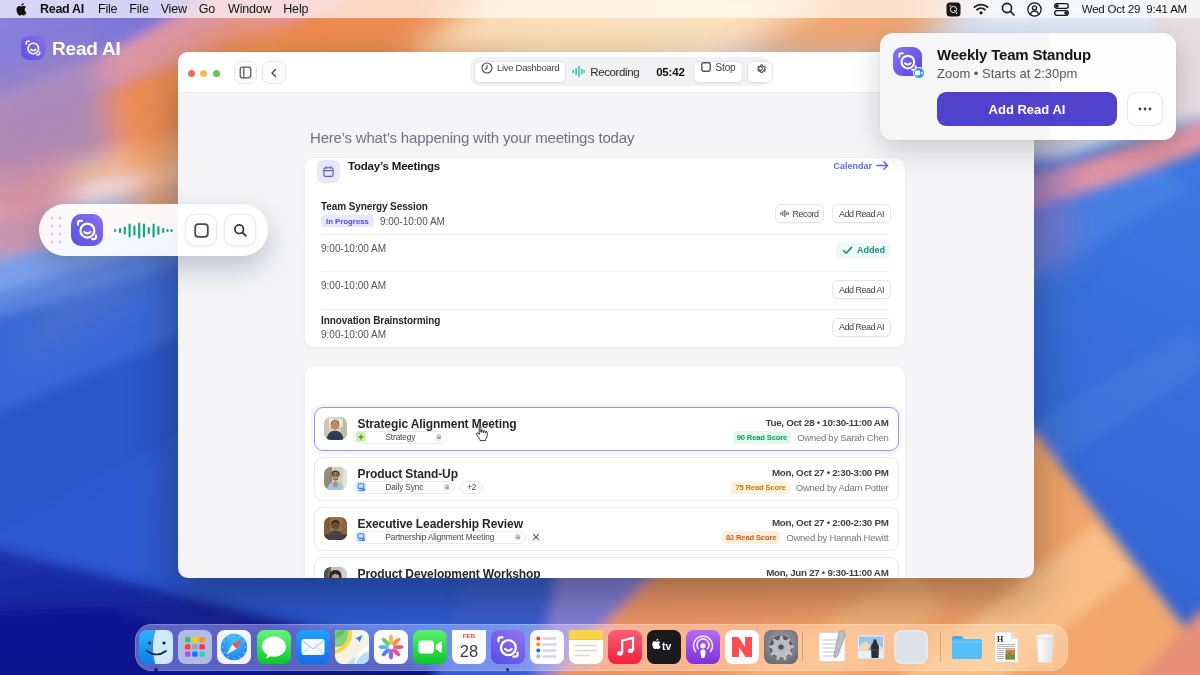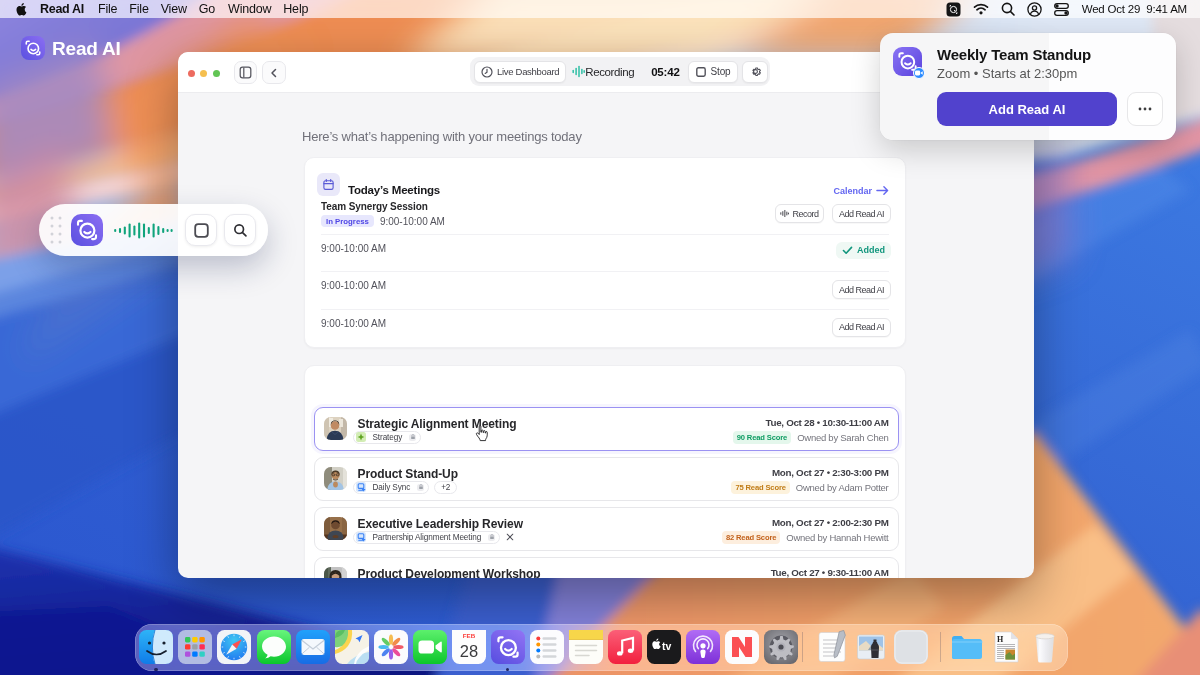--- a/index.html
+++ b/index.html
@@ -15,45 +15,45 @@
 #mright{position:absolute;right:0;top:0;height:18px;display:flex;align-items:center}
 #mdate{font-size:11.5px;color:#111;margin-right:13px;margin-left:7px;letter-spacing:-0.2px}
 .sicon{margin:0 6px;display:flex;align-items:center}
 
 #win{position:absolute;left:178px;top:52px;width:856px;height:526px;background:#f5f5f7;border-radius:10px;box-shadow:0 18px 50px rgba(0,0,0,0.35);z-index:20;overflow:hidden}
 #titlebar{position:absolute;left:0;top:0;width:100%;height:41px;background:#fff;border-bottom:1px solid #ececef;border-radius:10px 10px 0 0}
 .tl{position:absolute;top:70px;width:7px;height:7px;border-radius:50%}
 .tbtn{position:absolute;top:9px;height:23px;background:#fbfbfc;border:1px solid #e8e8ec;border-radius:7px;display:flex;align-items:center;justify-content:center}
 #toolgrp{position:absolute;left:292px;top:5px;width:300px;height:29px;background:#f2f2f4;border-radius:9px;display:flex;align-items:center;padding:0 4px}
 #toolgrp>*{flex-shrink:0}
-.tgbtn{height:22px;background:#fff;border:1px solid #e4e4e7;border-radius:6px;display:flex;align-items:center;font-size:11px;color:#3f3f46;font-weight:bold;white-space:nowrap;box-shadow:0 1px 1.5px rgba(0,0,0,0.04)}
+.tgbtn{height:22px;background:#fff;border:1px solid #e4e4e7;border-radius:6px;display:flex;font-size:11px;color:#3f3f46;font-weight:bold;white-space:nowrap;box-shadow:0 1px 1.5px rgba(0,0,0,0.04)}
 
 #content{position:absolute;left:0;top:41px;width:100%;bottom:0;}
 h1.greet{position:absolute;left:128px;top:15px;font-size:16.5px;color:#18181b;letter-spacing:-0.3px}
-p.sub{position:absolute;left:124px;top:36px;font-size:13px;color:#71717a;letter-spacing:-0.2px}
+p.sub{position:absolute;left:132px;top:36px;font-size:15px;color:#71717a;letter-spacing:-0.2px}
 .card{position:absolute;left:126px;width:602px;background:#fff;border-radius:10px;border:1px solid #efeff2;box-shadow:0 1px 2px rgba(0,0,0,0.04)}
-.chead{display:flex;align-items:flex-end;height:38px;padding:2px 16px 0 12px}
+.chead{display:flex;align-items:flex-start;height:38px;padding:2px 16px 0 12px}
 .cicon{width:23px;height:23px;border-radius:6px;background:#e9e8f9;display:flex;align-items:center;justify-content:center}
 .ctitle{font-size:11.5px;font-weight:bold;color:#18181b;margin-left:8px;letter-spacing:-0.2px}
 .clink{margin-left:auto;font-size:9px;font-weight:bold;color:#6366f1;display:flex;align-items:center;gap:4px}
 
 .mrow{position:relative;height:37.5px;border-top:1px solid #f1f1f4;margin:0 16px;padding-top:5px}
 .chead + .mrow{border-top:none}
 .mtitle{font-size:10px;color:#27272a;font-weight:bold;letter-spacing:-0.1px}
 .mline2{display:flex;align-items:center;margin-top:3px;font-size:10px;color:#52525b}
 .badge-ip{background:#e7e7fd;color:#4f46e5;font-size:7.8px;font-weight:bold;border-radius:4px;padding:1.5px 5px;margin-right:6px}
 .mbtns{position:absolute;right:-2px;top:8px;display:flex;gap:8px}
 .wbtn{height:19px;background:#fff;border:1px solid #e4e4e7;border-radius:6px;display:flex;align-items:center;font-size:9px;color:#3f3f46;letter-spacing:-0.5px;padding:0 6px;box-shadow:0 1px 1px rgba(0,0,0,0.03);white-space:nowrap}
 .added{display:flex;align-items:center;gap:4px;color:#11967d;font-size:9px;font-weight:bold;background:#eff8f4;border-radius:6px;padding:2px 6px;height:17px}
 
 .rrow{position:absolute;left:8.5px;width:585px;height:44px;background:#fff;border:1px solid #e7e7ea;border-radius:9px}
 .rav{position:absolute;left:9px;top:9px;width:23px;height:23px;border-radius:7px;overflow:hidden}
 .rtitle{position:absolute;left:43px;top:8.5px;font-size:12px;font-weight:bold;color:#27272a;letter-spacing:-0.1px}
 .rtags{position:absolute;left:38.5px;top:22.5px;display:flex;align-items:center;gap:5px}
-.tag{display:flex;align-items:center;height:13.5px;border:1px solid #e8e8ec;border-radius:7px;padding:0 4px 0 1.5px;font-size:8.2px;color:#3f3f46;background:#fff;gap:7px;letter-spacing:-0.1px;white-space:nowrap}
+.tag{display:flex;align-items:center;height:13.5px;border:1px solid #e8e8ec;border-radius:7px;padding:0 4px 0 1.5px;font-size:8.2px;color:#3f3f46;background:#fff;gap:20px;letter-spacing:-0.1px;white-space:nowrap}
 .lockb{width:7px;height:7px;background:#ececef;border-radius:2.5px;display:flex;align-items:center;justify-content:center}
 .rdate{position:absolute;right:9px;top:9px;font-size:9.8px;font-weight:bold;color:#3f3f46;letter-spacing:-0.3px}
 .rline2{position:absolute;right:9px;top:23px;display:flex;align-items:center;gap:6px}
 .score{font-size:7.6px;font-weight:bold;border-radius:4px;padding:2px 4px;letter-spacing:-0.15px}
 .sc-g{background:#e4f7ec;color:#0f9d63}
 .sc-y{background:#fdf2dc;color:#c07c17}
 .sc-o{background:#fdeede;color:#c2611b}
 .owned{font-size:9.5px;color:#75757d;letter-spacing:-0.25px}
 
 #noti{position:absolute;left:880px;top:33px;width:296px;height:107px;background:linear-gradient(90deg,#f6f6f7 0 57%,#fdfdfe 57% 100%);border-radius:13px;box-shadow:0 10px 30px rgba(0,0,0,0.18),0 0 0 0.5px rgba(0,0,0,0.05);z-index:50}
@@ -273,21 +273,21 @@
         Live Dashboard</div>
       <svg style="margin-left:6px" width="13" height="13" viewBox="0 0 13 13">
             <g stroke="#2ebfa5" stroke-width="1.5" stroke-linecap="round">
               <line x1="1.2" y1="5.4" x2="1.2" y2="7.6"></line>
               <line x1="4.1" y1="3.6" x2="4.1" y2="9.4"></line>
               <line x1="7" y1="1.6" x2="7" y2="11.4"></line>
               <line x1="9.9" y1="4.4" x2="9.9" y2="8.6"></line>
               <line x1="12.2" y1="5.8" x2="12.2" y2="7.2"></line>
             </g>
           </svg>
-      <span style="font-size:11.5px;color:#27272a;letter-spacing:-0.4px">Recording</span>
+      <span style="font-size:11.5px;color:#27272a;margin-left:5px;letter-spacing:-0.4px">Recording</span>
       <span style="font-size:11.5px;color:#0f0f11;font-weight:bold;margin-left:17px;letter-spacing:-0.2px">05:42</span>
       <div class="tgbtn" style="padding:0 7px;gap:5px;margin-left:8px;font-size:10px;font-weight:normal;letter-spacing:-0.2px">
         <svg width="10" height="10" viewBox="0 0 10 10">
               <rect x="0.8" y="0.8" width="8.4" height="8.4" rx="1.6" fill="none" stroke="#52525b" stroke-width="1.4"></rect>
             </svg>
         Stop</div>
       <div class="tgbtn" style="width:26px;justify-content:center;margin-left:4px">
         <svg width="13" height="13" viewBox="0 0 24 24">
               <path fill="none" stroke="#52525b" stroke-width="2" stroke-linecap="round" stroke-linejoin="round" d="M12 15.5a3.5 3.5 0 1 0 0-7 3.5 3.5 0 0 0 0 7zm7.4-2.1l1.6 1-1.5 2.6-1.9-.6c-.5.4-1 .8-1.6 1l-.4 1.9h-3l-.4-1.9c-.6-.2-1.1-.6-1.6-1l-1.9.6-1.5-2.6 1.6-1a6 6 0 0 1 0-2l-1.6-1 1.5-2.6 1.9.6c.5-.4 1-.8 1.6-1l.4-1.9h3l.4 1.9c.6.2 1.1.6 1.6 1l1.9-.6 1.5 2.6-1.6 1a6 6 0 0 1 0 2z"></path>
             </svg>
@@ -335,20 +335,21 @@
                 </svg>Added</span>
             </div>
       </div>
       <div class="mrow">
         <div class="mline2">9:00-10:00 AM</div>
         <div class="mbtns">
               <div class="wbtn">Add Read AI</div>
             </div>
       </div>
       <div class="mrow">
+        <div class="mtitle">Innovation Brainstorming</div>
         <div class="mline2">9:00-10:00 AM</div>
         <div class="mbtns">
               <div class="wbtn">Add Read AI</div>
             </div>
       </div>
     </div>
     <div class="card" style="top:271.5px;height:330px">
       <div class="rrow" style="top:41.5px;border:1.5px solid #9b92f2;box-shadow:0 0 0 3px rgba(140,130,245,0.08)">
         <span class="rav"><svg width="23" height="23" viewBox="0 0 23 23">
                 <rect width="23" height="23" fill="#ddd2c0"></rect>
@@ -456,21 +457,21 @@
                 <rect width="23" height="23" fill="#c2c2c2"></rect>
                 <rect x="0" y="0" width="7" height="23" fill="#5f6a5c"></rect>
                 <rect x="0" y="0" width="4" height="23" fill="#4a5648"></rect>
                 <rect x="18" y="0" width="5" height="23" fill="#d2d2d2"></rect>
                 <path d="M5.5 10 Q5.5 3 11.5 3 Q17.5 3 17.5 10 L17.5 19 Q15.5 21 14 19.5 L9 19.5 Q7.5 21 5.5 19z" fill="#2c241c"></path>
                 <circle cx="11.5" cy="9.5" r="3.8" fill="#c79d7d"></circle>
                 <path d="M7.7 8.8 Q8 5.6 11.5 5.6 Q15 5.6 15.3 8.8 Q13 6.8 11.5 6.8 Q10 6.8 7.7 8.8z" fill="#2c241c"></path>
                 <path d="M4.5 23 Q5.5 15.5 11.5 15.5 Q17.5 15.5 18.5 23z" fill="#d8d4cc"></path>
               </svg></span>
         <span class="rtitle">Product Development Workshop</span>
-        <span class="rdate">Tue, Oct 27 • 9:30-11:00 AM</span>
+        <span class="rdate">Mon, Jun 27 • 9:30-11:00 AM</span>
 
       </div>
     </div>
   </div>
 </div>
 <div id="noti">
   <div class="appic"><svg width="29" height="29" viewBox="0 0 32 32">
           <use href="#ralogo"></use>
         </svg>
     <span style="position:absolute;right:-3px;bottom:-3px;width:12px;height:12px;border-radius:50%;background:#2d8cff;border:1.5px solid #fff;display:flex;align-items:center;justify-content:center">

